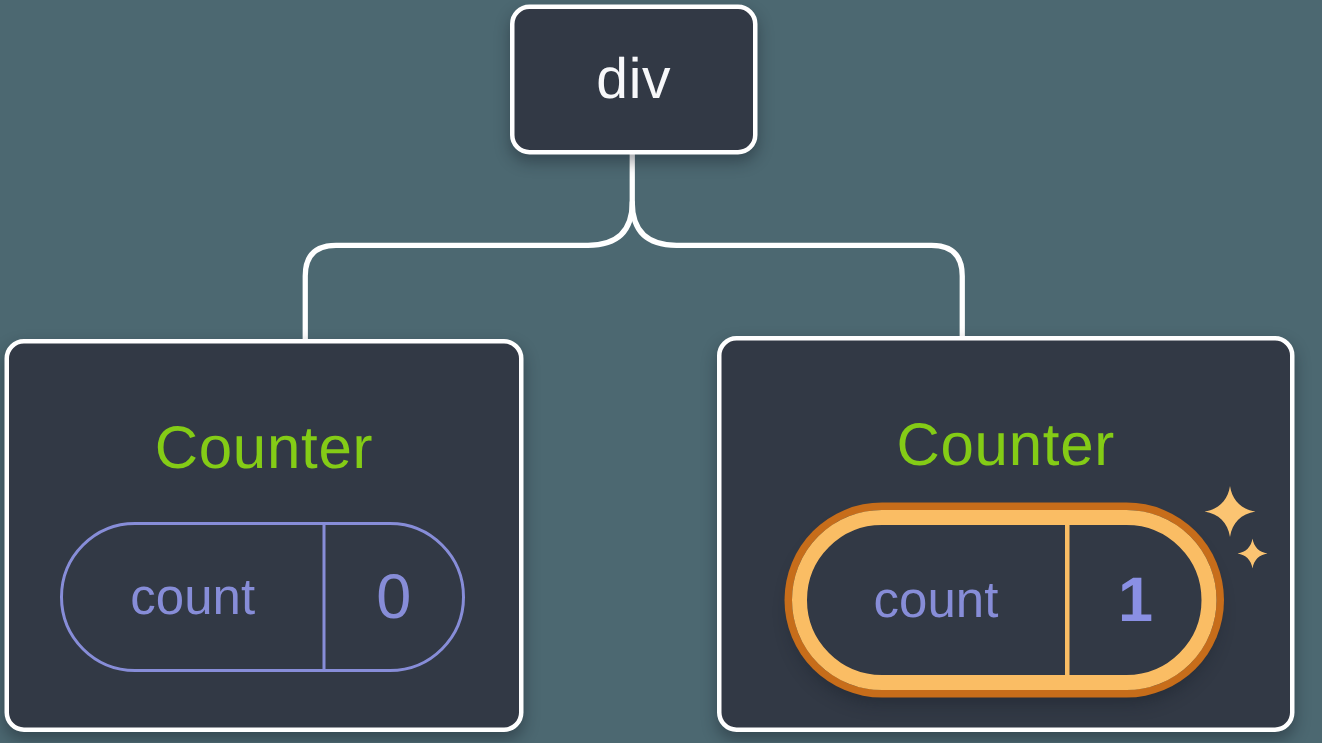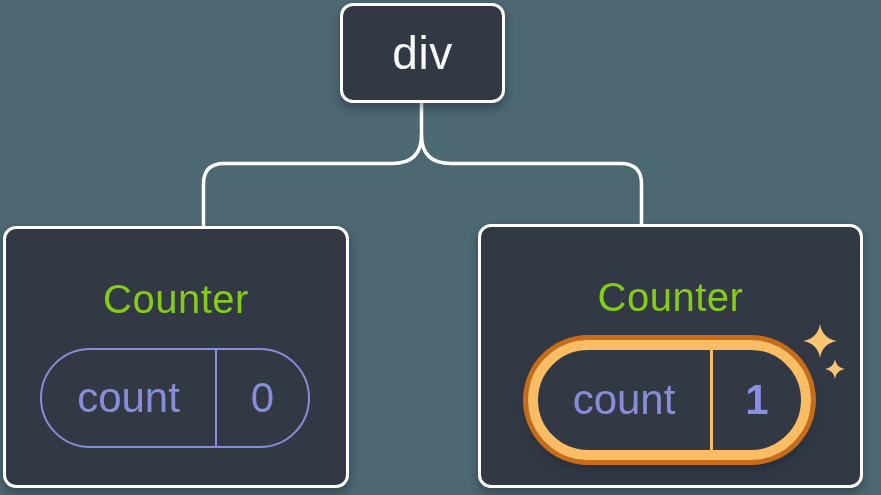--- a/index.html
+++ b/index.html
@@ -19,21 +19,21 @@
     border-radius:13px;
     box-sizing:border-box;
     box-shadow:0 5px 10px rgba(20,26,36,0.40);
     z-index:2;
   }
   .root-node{
     left:340px;top:3px;width:165px;height:100px;
     display:flex;align-items:center;justify-content:center;
   }
   .root-label{
-    color:#f7f8fa;font-size:46px;line-height:1;letter-spacing:0.5px;
+    color:#f7f8fa;font-size:38px;line-height:1;letter-spacing:0.5px;
   }
   .counter-left{left:3px;top:226px;width:346px;height:262px;}
   .counter-right{left:478px;top:224px;width:385px;height:264px;}
   .counter-title{
     position:absolute;left:0;top:46px;width:100%;
     text-align:center;color:#84cc16;font-size:40px;line-height:48px;
     letter-spacing:0.5px;
   }
   
   .pill{
@@ -42,21 +42,21 @@
     border:2px solid #878dd8;border-radius:50px;
     display:flex;align-items:stretch;overflow:hidden;
   }
   .pill .cell-key{
     width:173px;border-right:2px solid #878dd8;
     display:flex;align-items:center;justify-content:center;
   }
   .pill .cell-value{
     flex:1;display:flex;align-items:center;justify-content:center;
   }
-  .state-key{color:#878dd8;font-size:42px;line-height:1;}
+  .state-key{color:#878dd8;font-size:34px;line-height:1;}
   .state-value{color:#878dd8;font-size:42px;line-height:1;}
   
   .pill-highlight{
     position:absolute;left:47px;top:113px;
     width:263px;height:100px;box-sizing:content-box;
     border:10px solid #fabd64;border-radius:62px;
     box-shadow:0 0 0 5px #c76d1a, 0 8px 12px rgba(20,26,36,0.45);
     display:flex;align-items:stretch;overflow:hidden;
   }
   .pill-highlight .cell-key{

